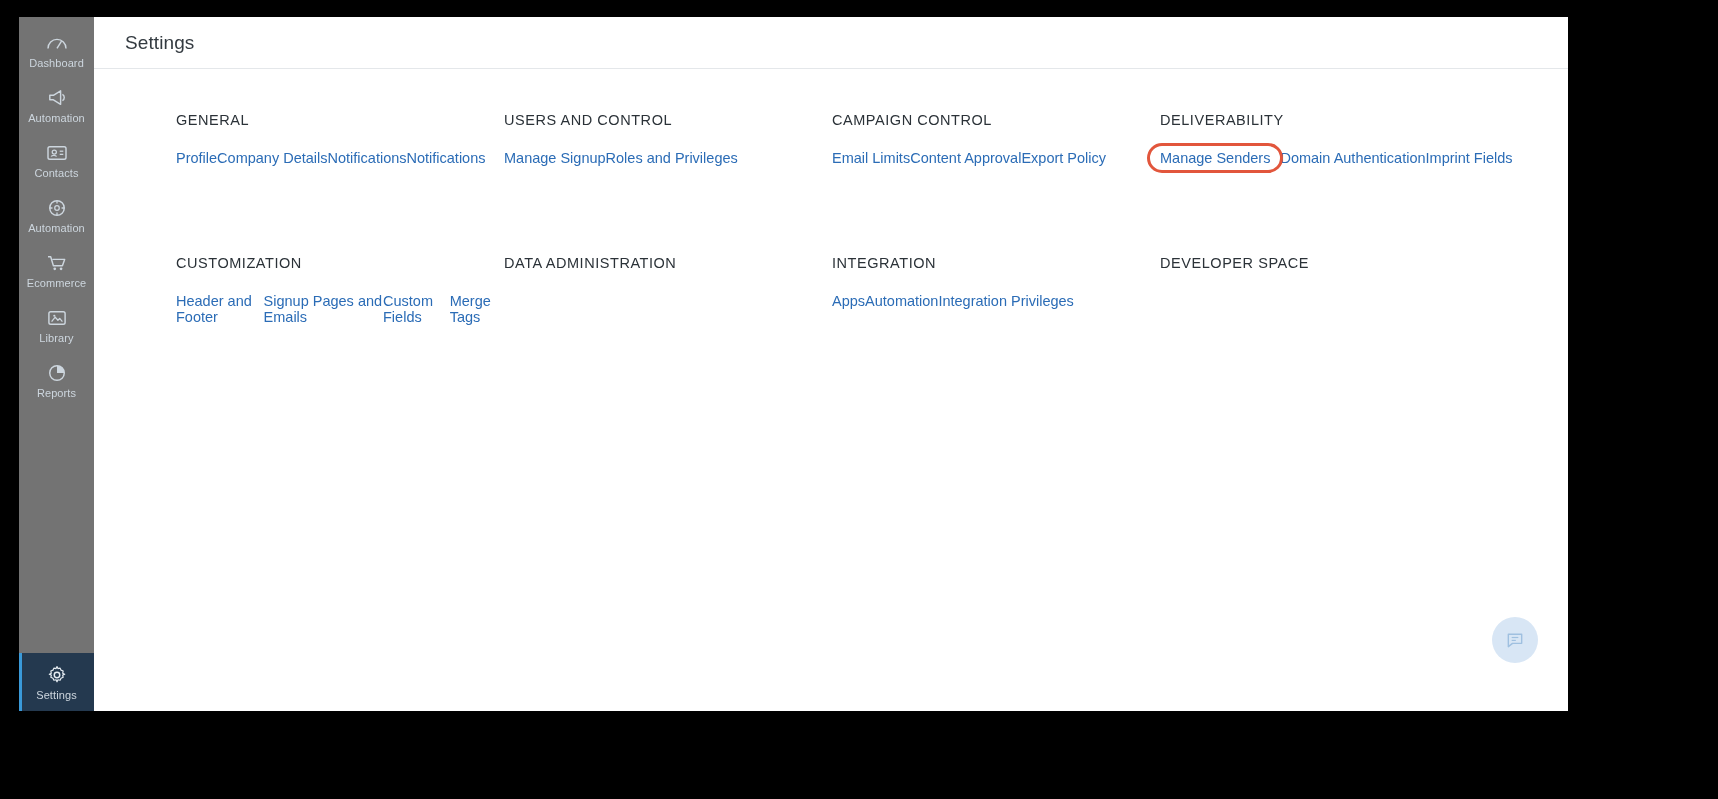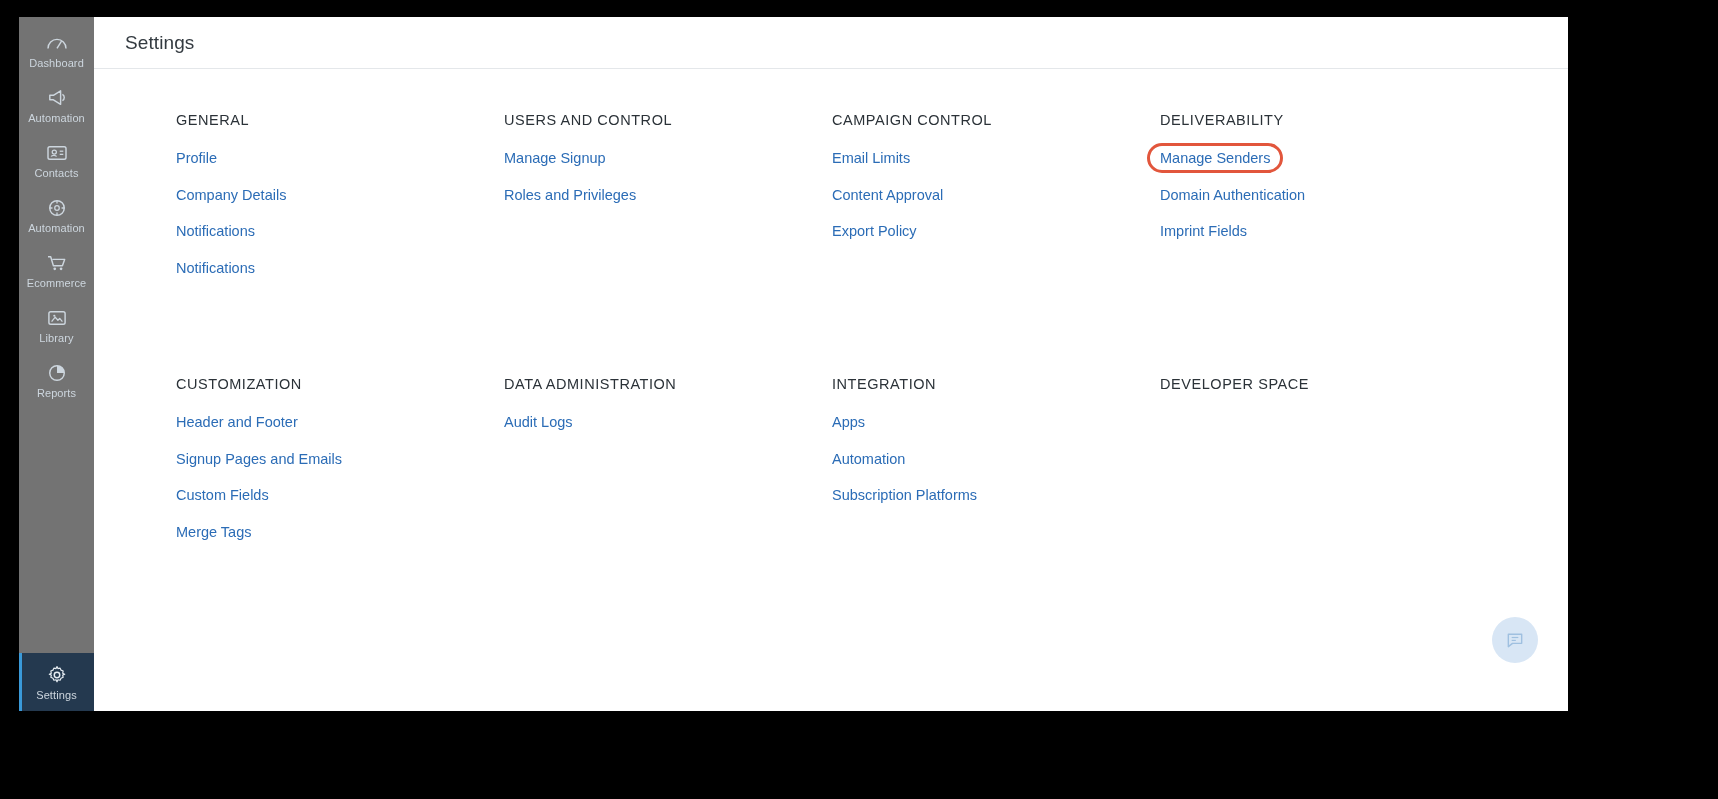--- a/index.html
+++ b/index.html
@@ -100,31 +100,31 @@
   .content {
     flex: 1 1 auto;
     padding: 43px 0 0 0;
     position: relative;
     overflow: hidden;
   }
   .grid {
     display: grid;
     grid-template-columns: 328px 328px 328px 1fr;
     padding-left: 82px;
-    row-gap: 12px;
+    row-gap: 0;
   }
   .group { padding-bottom: 30px; }
   .group-title {
     font-size: 14.5px;
     color: #2b3238;
     letter-spacing: .55px;
     margin: 0 0 22px 0;
     font-weight: 400;
   }
-  .group-links { display: flex; flex-direction: column; margin-top: 8px; }
+  .group-links { display: flex; flex-direction: row; margin-top: 8px; }
   .link {
     font-size: 14.5px;
     color: #2b6cb6;
     text-decoration: none;
     margin-bottom: 20.5px;
     width: fit-content;
     cursor: pointer;
   }
   .group.row2 { margin-top: 38px; }
 
@@ -303,31 +303,28 @@
           <div class="group-links">
             <a class="link">Header and Footer</a>
             <a class="link">Signup Pages and Emails</a>
             <a class="link">Custom Fields</a>
             <a class="link">Merge Tags</a>
           </div>
         </div>
 
         <div class="group row2">
           <div class="group-title">DATA ADMINISTRATION</div>
-          <div class="group-links">
-            <a class="link">Audit Logs</a>
-          </div>
         </div>
 
         <div class="group row2">
           <div class="group-title">INTEGRATION</div>
           <div class="group-links">
             <a class="link">Apps</a>
             <a class="link">Automation</a>
-            <a class="link">Subscription Platforms</a>
+            <a class="link">Integration Privileges</a>
           </div>
         </div>
 
         <div class="group row2">
           <div class="group-title">DEVELOPER SPACE</div>
         </div>
 
       </div>
 
       <div class="chat-fab">

